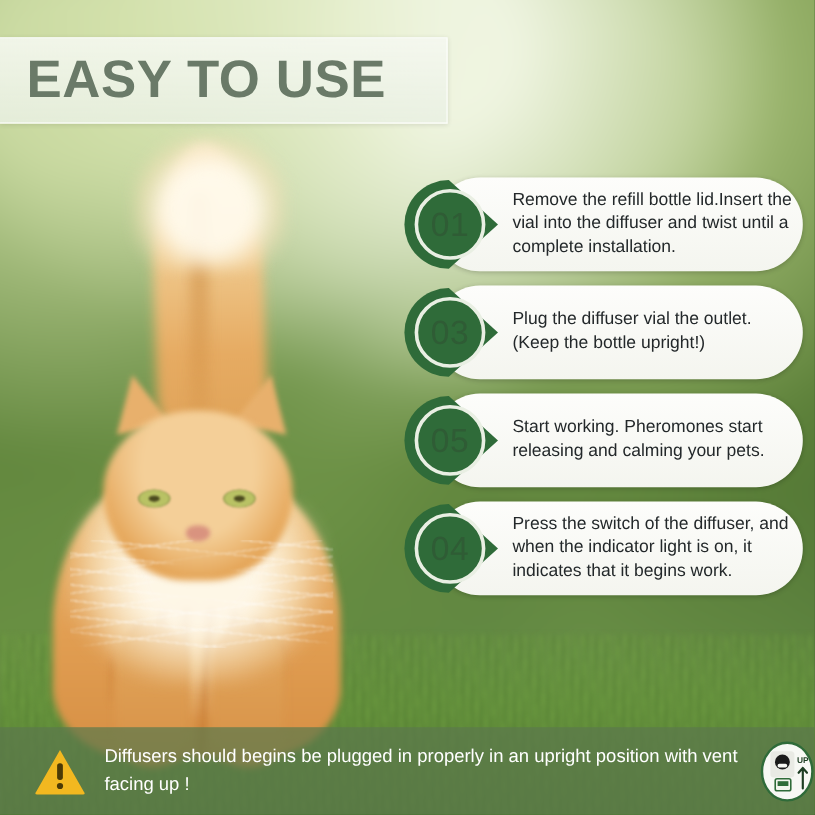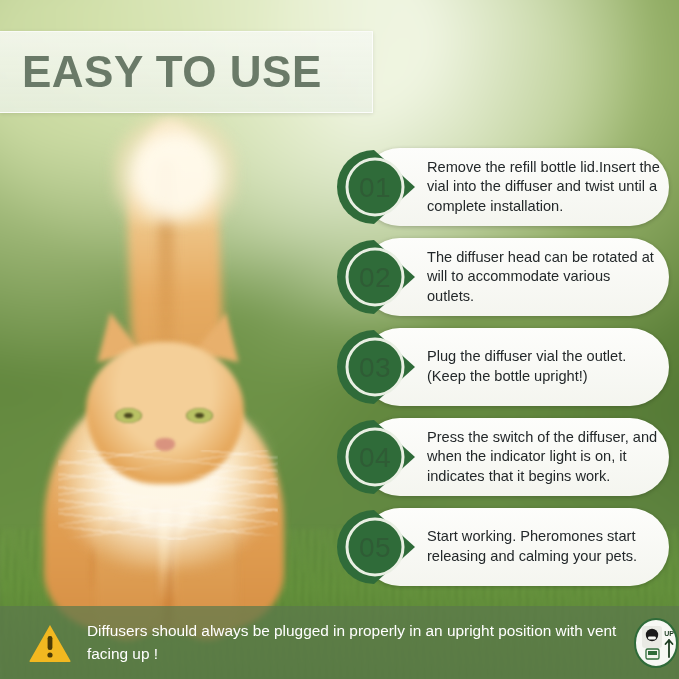--- a/index.html
+++ b/index.html
@@ -111,21 +111,21 @@
   }
   .cat .leg.l{left:96px;} .cat .leg.r{left:176px;}
   .cat .stripes{
     position:absolute;left:92px;top:386px;width:150px;height:130px;
     background:repeating-linear-gradient(94deg, rgba(190,112,42,.45) 0 7px, rgba(0,0,0,0) 7px 20px);
     filter:blur(3px);border-radius:60px;
   }
 
   
   .title-band{
-    position:absolute;left:0;top:31px;width:373px;height:82px;
+    position:absolute;left:0;top:31px;width:373px;height:72px;
     background:linear-gradient(180deg,rgba(245,248,240,.90),rgba(233,240,226,.86));
     border:1px solid rgba(255,255,255,.75);
     border-left:none;
     display:flex;align-items:center;
     box-shadow:0 1px 4px rgba(0,0,0,.10);
   }
   .title-band h1{
     margin:0 0 0 22px;font-size:44px;line-height:1;font-weight:700;
     letter-spacing:.5px;color:#6a7a68;white-space:nowrap;
   }
@@ -217,83 +217,71 @@
       </div>
       <div class="leaf">
         <svg width="84" height="78" viewBox="0 0 84 78" aria-hidden="true">
           <path d="M39 2 A37 37 0 1 0 39 76 L80 39 Z" fill="#2f6b39"></path>
           <circle cx="40" cy="39" r="28" fill="none" stroke="#e9efe3" stroke-width="3"></circle>
         </svg>
       </div>
       <div class="num">01</div>
     </div>
 
-    <div class="step">
-      <div class="card">
-        <div class="txt">The diffuser head can be rotated at will to accommodate various outlets.</div>
-      </div>
-      <div class="leaf">
-        <svg width="84" height="78" viewBox="0 0 84 78" aria-hidden="true">
-          <path d="M39 2 A37 37 0 1 0 39 76 L80 39 Z" fill="#2f6b39"></path>
-          <circle cx="40" cy="39" r="28" fill="none" stroke="#e9efe3" stroke-width="3"></circle>
-        </svg>
-      </div>
-      <div class="num">02</div>
-    </div>
 
     <div class="step">
       <div class="card">
         <div class="txt">Plug the diffuser vial the outlet. (Keep the bottle upright!)</div>
       </div>
       <div class="leaf">
         <svg width="84" height="78" viewBox="0 0 84 78" aria-hidden="true">
           <path d="M39 2 A37 37 0 1 0 39 76 L80 39 Z" fill="#2f6b39"></path>
           <circle cx="40" cy="39" r="28" fill="none" stroke="#e9efe3" stroke-width="3"></circle>
         </svg>
       </div>
       <div class="num">03</div>
     </div>
 
     <div class="step">
       <div class="card">
+        <div class="txt">Start working. Pheromones start releasing and calming your pets.</div>
+      </div>
+      <div class="leaf">
+        <svg width="84" height="78" viewBox="0 0 84 78" aria-hidden="true">
+          <path d="M39 2 A37 37 0 1 0 39 76 L80 39 Z" fill="#2f6b39"></path>
+          <circle cx="40" cy="39" r="28" fill="none" stroke="#e9efe3" stroke-width="3"></circle>
+        </svg>
+      </div>
+      <div class="num">05</div>
+    </div>
+
+    <div class="step">
+      <div class="card">
         <div class="txt">Press the switch of the diffuser, and when the indicator light is on, it indicates that it begins work.</div>
       </div>
       <div class="leaf">
         <svg width="84" height="78" viewBox="0 0 84 78" aria-hidden="true">
           <path d="M39 2 A37 37 0 1 0 39 76 L80 39 Z" fill="#2f6b39"></path>
           <circle cx="40" cy="39" r="28" fill="none" stroke="#e9efe3" stroke-width="3"></circle>
         </svg>
       </div>
       <div class="num">04</div>
-    </div>
-
-    <div class="step">
-      <div class="card">
-        <div class="txt">Start working. Pheromones start releasing and calming your pets.</div>
-      </div>
-      <div class="leaf">
-        <svg width="84" height="78" viewBox="0 0 84 78" aria-hidden="true">
-          <path d="M39 2 A37 37 0 1 0 39 76 L80 39 Z" fill="#2f6b39"></path>
-          <circle cx="40" cy="39" r="28" fill="none" stroke="#e9efe3" stroke-width="3"></circle>
-        </svg>
-      </div>
-      <div class="num">05</div>
     </div>
 
   </div>
 
   <div class="warn">
     <div class="tri">
       <svg width="44" height="40" viewBox="0 0 44 40" aria-hidden="true">
         <path d="M22 2 L42 37 Q43.5 39 41 39 L3 39 Q0.5 39 2 37 Z" fill="#f2b820"></path>
         <rect x="19.6" y="13" width="4.8" height="14" rx="2.2" fill="#4a3a06"></rect>
         <circle cx="22" cy="32" r="2.6" fill="#4a3a06"></circle>
       </svg>
     </div>
-    <div class="wtxt">Diffusers should always be plugged in properly in an upright position with vent facing up !</div>
+    <div class="wtxt">Diffusers should begins be plugged in properly in an upright position with vent facing up !</div>
     <div class="badge">
       <svg width="46" height="52" viewBox="0 0 46 52" aria-hidden="true">
         <ellipse cx="23" cy="26" rx="21" ry="24" fill="#f7f8f4" stroke="#2f6b39" stroke-width="2"></ellipse>
         <rect x="9" y="9" width="20" height="22" rx="3" fill="#e9eae4"></rect>
         <circle cx="19" cy="18" r="6.2" fill="#1a1a1a"></circle>
         <rect x="15" y="19.5" width="8" height="3" rx="1.4" fill="#f7f8f4"></rect>
         <rect x="13" y="32" width="13" height="10" rx="1.6" fill="#f3f4ee" stroke="#2f6b39" stroke-width="1.3"></rect>
         <rect x="15" y="34" width="9" height="4" fill="#2f6b39"></rect>
         <text x="36" y="19" font-family="Liberation Sans, sans-serif" font-size="7" font-weight="700" fill="#1d3d22" text-anchor="middle">UP</text>
         <path d="M36 40 L36 23 M36 23 L32.5 27 M36 23 L39.5 27" stroke="#1d3d22" stroke-width="1.8" fill="none" stroke-linecap="round"></path>

